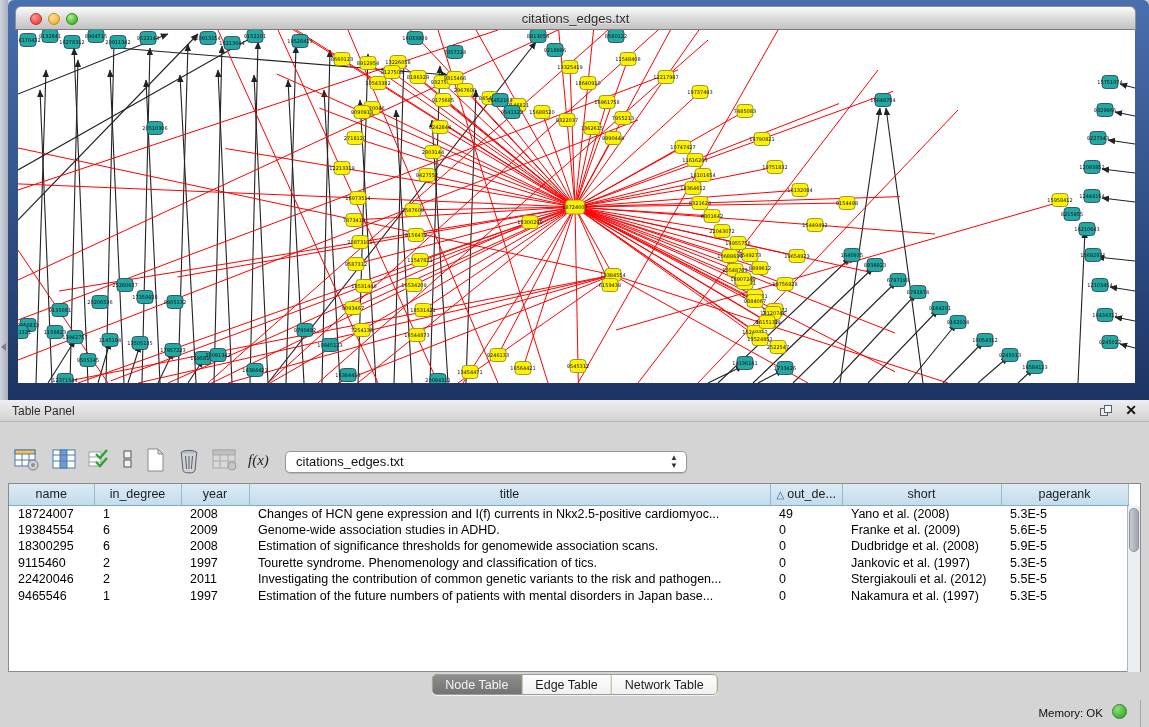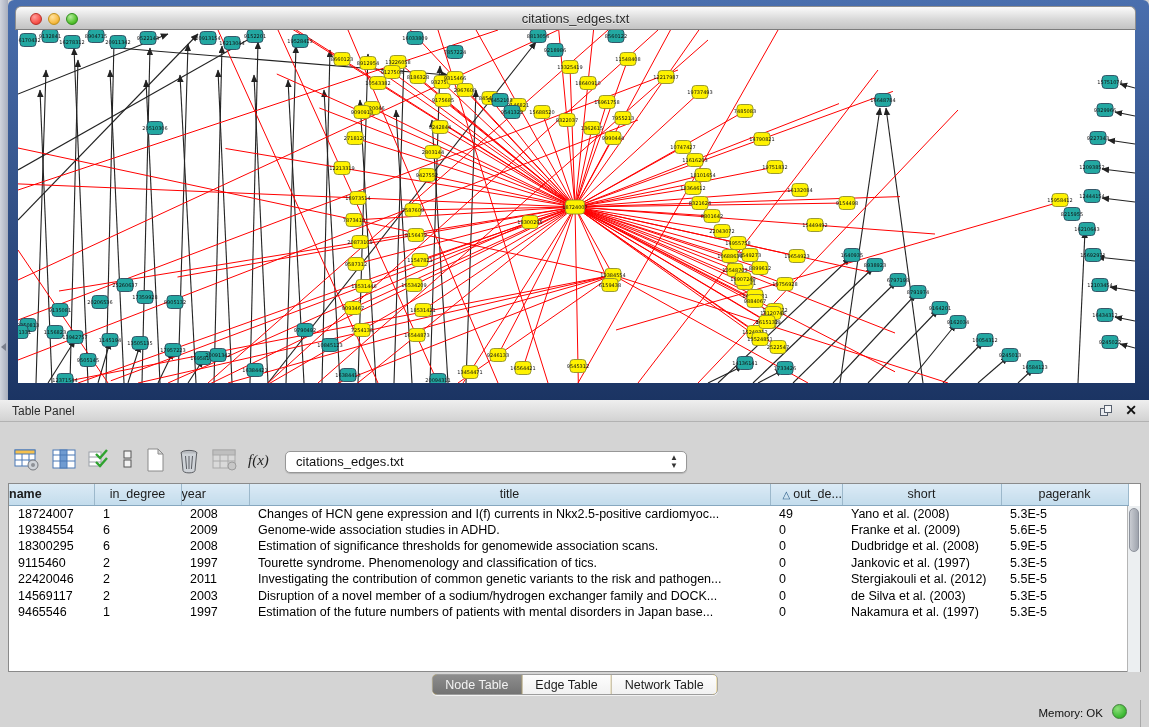--- a/index.html
+++ b/index.html
@@ -912,25 +912,25 @@
         <col style="width: 85px;">
         <col style="width: 87px;">
         <col style="width: 68px;">
         <col style="width: 521px;">
         <col style="width: 72px;">
         <col style="width: 159px;">
         <col style="width: 127px;">
       </colgroup>
     <thead>
         <tr id="head-row">
-          <th style="text-align: left; font-weight: bold;">name</th>
+          <th style="text-align: center;">name</th>
           <th style="text-align: center;">in_degree</th>
-          <th style="text-align: left;">year</th>
+          <th style="text-align: center;">year</th>
           <th style="text-align: center;">title</th>
-          <th style="text-align: left; padding-left: 12px;"><span class="sort-tri">△</span>out_de...</th>
+          <th style="text-align: left; padding-left: 6px;"><span class="sort-tri">△</span>out_de...</th>
           <th style="text-align: center;">short</th>
           <th style="">pagerank</th>
         </tr>
       </thead>
     <tbody id="body-rows">
         <tr>
           <td>18724007</td>
           <td>1</td>
           <td>2008</td>
           <td>Changes of HCN gene expression and I(f) currents in Nkx2.5-positive cardiomyoc...</td>
@@ -968,29 +968,20 @@
         <tr>
           <td>22420046</td>
           <td>2</td>
           <td>2011</td>
           <td>Investigating the contribution of common genetic variants to the risk and pathogen...</td>
           <td>0</td>
           <td>Stergiakouli et al. (2012)</td>
           <td>5.5E-5</td>
         </tr>
         <tr>
-          <td>14569117</td>
-          <td>2</td>
-          <td>2003</td>
-          <td>Disruption of a novel member of a sodium/hydrogen exchanger family and DOCK...</td>
-          <td>0</td>
-          <td>de Silva et al. (2003)</td>
-          <td>5.3E-5</td>
-        </tr>
-        <tr>
           <td>9465546</td>
           <td>1</td>
           <td>1997</td>
           <td>Estimation of the future numbers of patients with mental disorders in Japan base...</td>
           <td>0</td>
           <td>Nakamura et al. (1997)</td>
           <td>5.3E-5</td>
         </tr>
       </tbody>
   </table>

